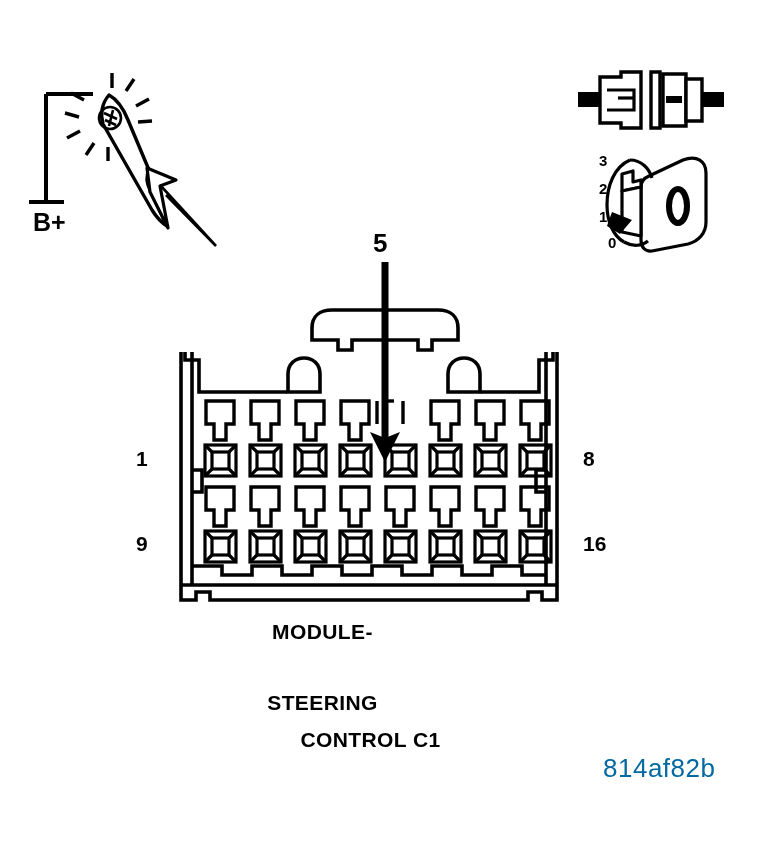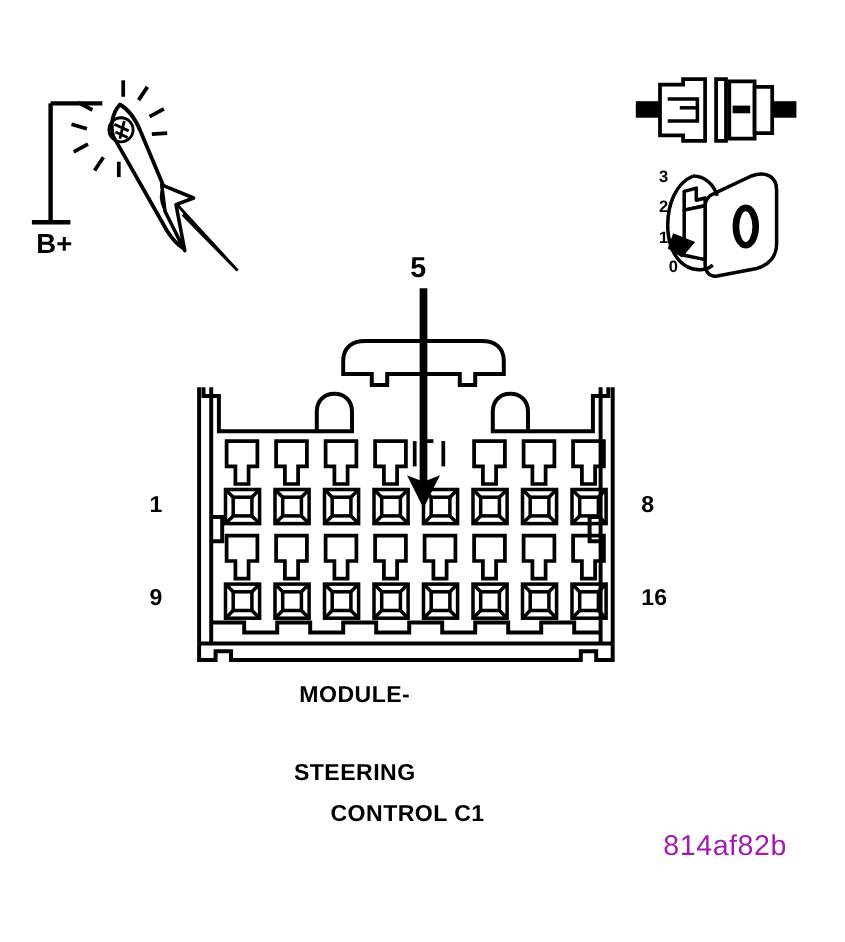--- a/index.html
+++ b/index.html
@@ -58,21 +58,21 @@
   #caption-line-2 { top: 655px; margin-top: 36px; }
   #caption-line-3 { top: 728px; padding-left: 48px; }
   #figure-id {
     position: absolute;
     left: 603px;
     top: 753px;
     font-family: "Liberation Sans", sans-serif;
     font-size: 26px;
     font-weight: normal;
     letter-spacing: 0.5px;
-    color: #a21caf;
+    color: #0369a1;
   }
 </style>
 </head>
 <body>
 
 <div class="stage">
 
   <svg width="768" height="856" viewBox="0 0 768 856">
     <g fill="none" stroke="#000" stroke-width="4" stroke-linecap="butt" stroke-linejoin="miter">
 

